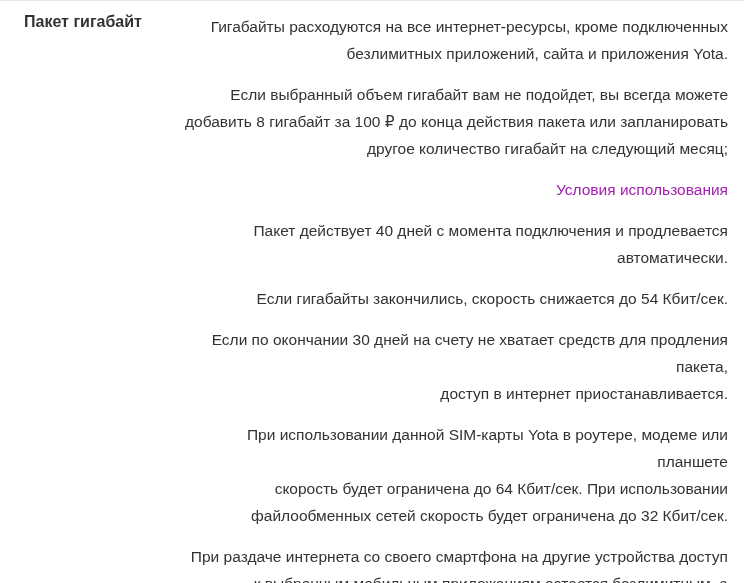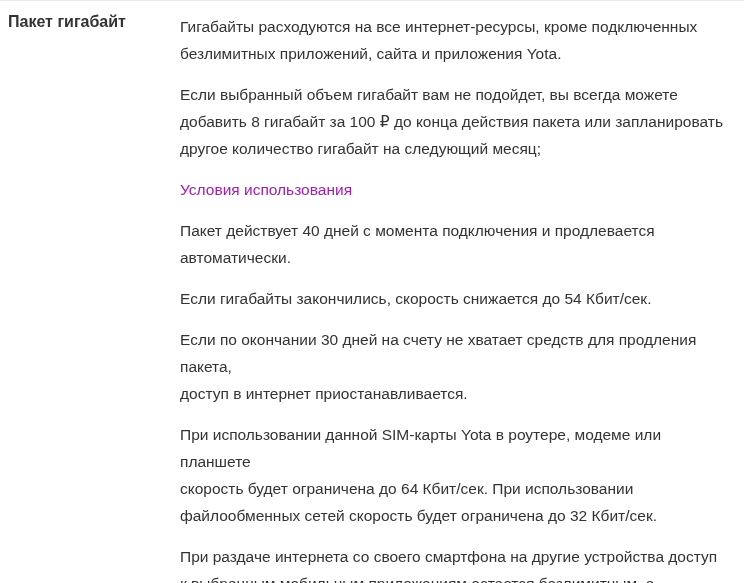--- a/index.html
+++ b/index.html
@@ -27,32 +27,34 @@
     width: 180px;
     flex: 0 0 180px;
     padding-left: 8px;
     padding-right: 12px;
   }
   .term-title {
     font-size: 16px;
     font-weight: bold;
     line-height: 20px;
     color: #333333;
+    margin-left: 16px;
   }
   .desc-col {
     flex: 1 1 auto;
     padding-right: 16px;
     padding-top: 1px;
   }
   .para {
     margin: 0 0 14px 0;
     font-size: 15.5px;
     line-height: 27px;
     color: #333333;
     white-space: pre-line;
+    text-align: right;
   }
   .para.muted {
     color: #a21caf;
   }
 </style>
 </head>
 <body>
 
 <div class="spec-row">
 

